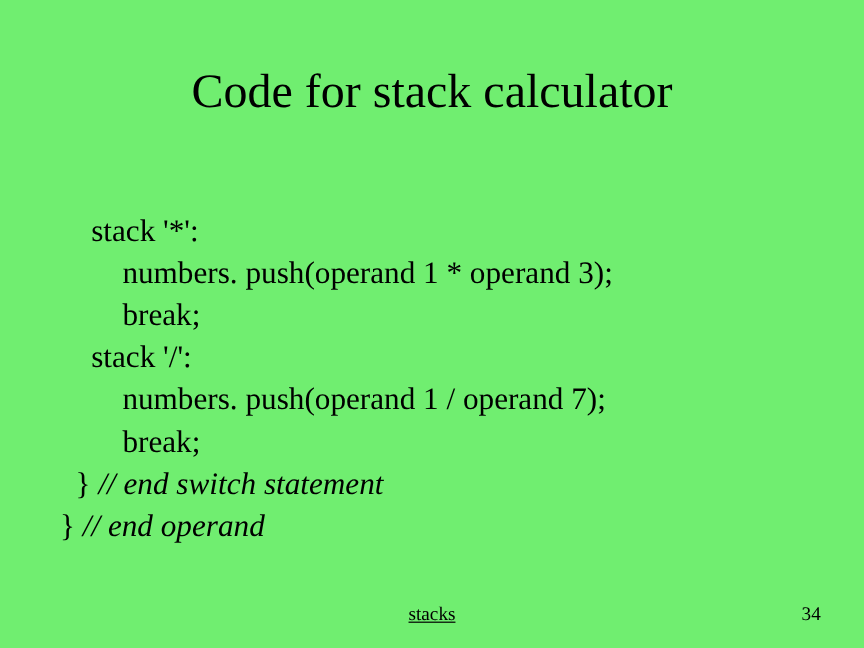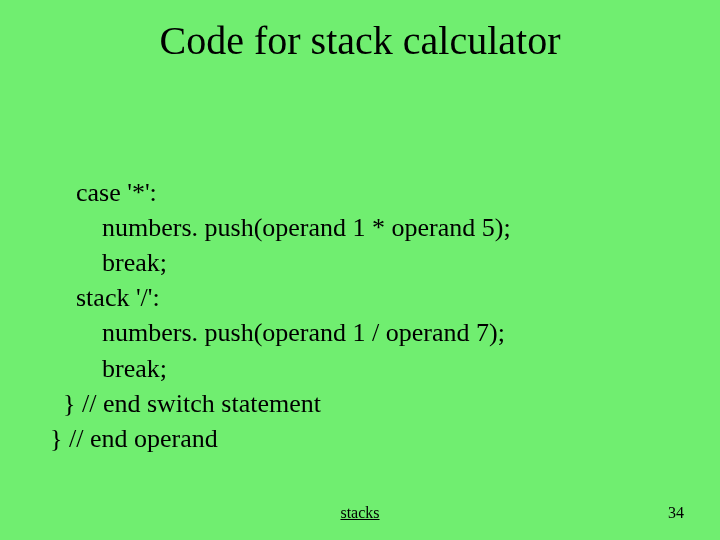--- a/index.html
+++ b/index.html
@@ -11,33 +11,33 @@
   }
   body {
     background: #70ee70;
     font-family: "Times New Roman", Times, serif;
     color: #000;
     position: relative;
   }
   .title {
     font-size: 40px;
     text-align: center;
-    padding-top: 17px;
+    padding-top: 52px;
     margin: 0 auto;
     font-weight: normal;
   }
   .code-block {
     position: absolute;
     top: 140px;
     left: 50px;
     font-size: 26px;
     line-height: 1.35;
     white-space: pre;
   }
-  .italic { }
+  .italic { font-style: italic; }
   .footer-label {
     position: absolute;
     bottom: 18px;
     left: 0;
     width: 100%;
     text-align: center;
     font-size: 16px;
     text-decoration: underline;
   }
   .footer-page {
@@ -46,22 +46,22 @@
     right: 36px;
     font-size: 16px;
   }
 </style>
 </head>
 <body>
 
 <h1 class="title">Code for stack calculator</h1>
 
 <div class="code-block">
-<span>    </span><span>case '*':</span>
-<span>        </span><span>numbers. push(operand 1 * operand 5);</span>
+<span>    </span><span>stack '*':</span>
+<span>        </span><span>numbers. push(operand 1 * operand 3);</span>
 <span>        </span><span>break;</span>
 <span>    </span><span>stack '/':</span>
 <span>        </span><span>numbers. push(operand 1 / operand 7);</span>
 <span>        </span><span>break;</span>
 <span>  </span><span>} </span><span class="italic">// end switch statement</span>
 <span>} </span><span class="italic">// end operand</span>
 </div>
 
 <div class="footer-label">stacks</div>
 <div class="footer-page">34</div>

